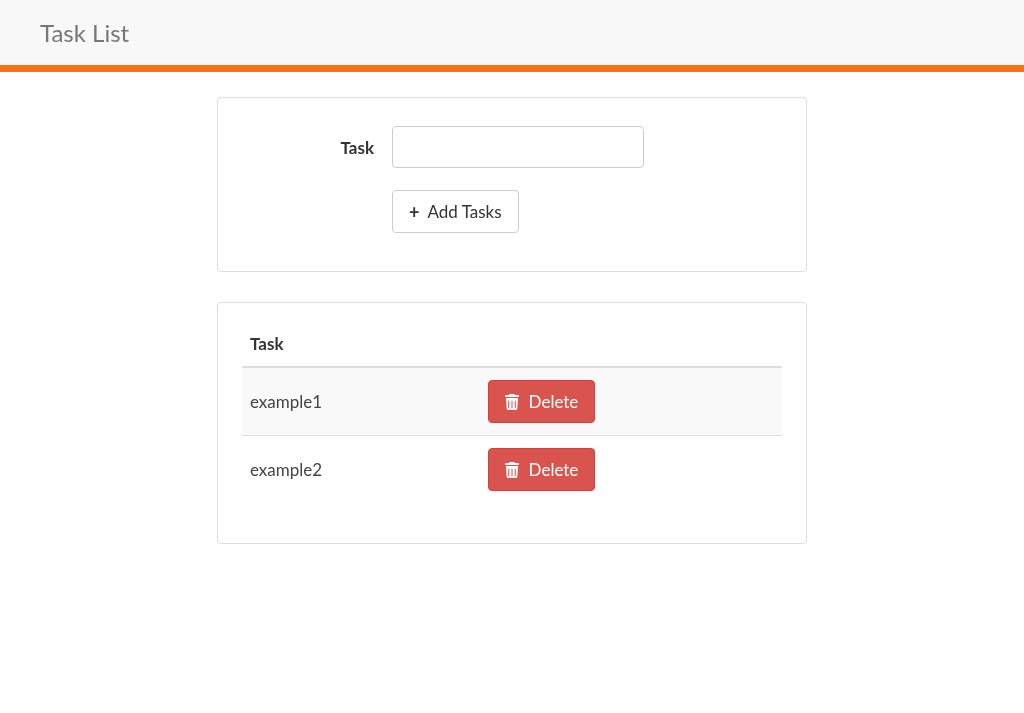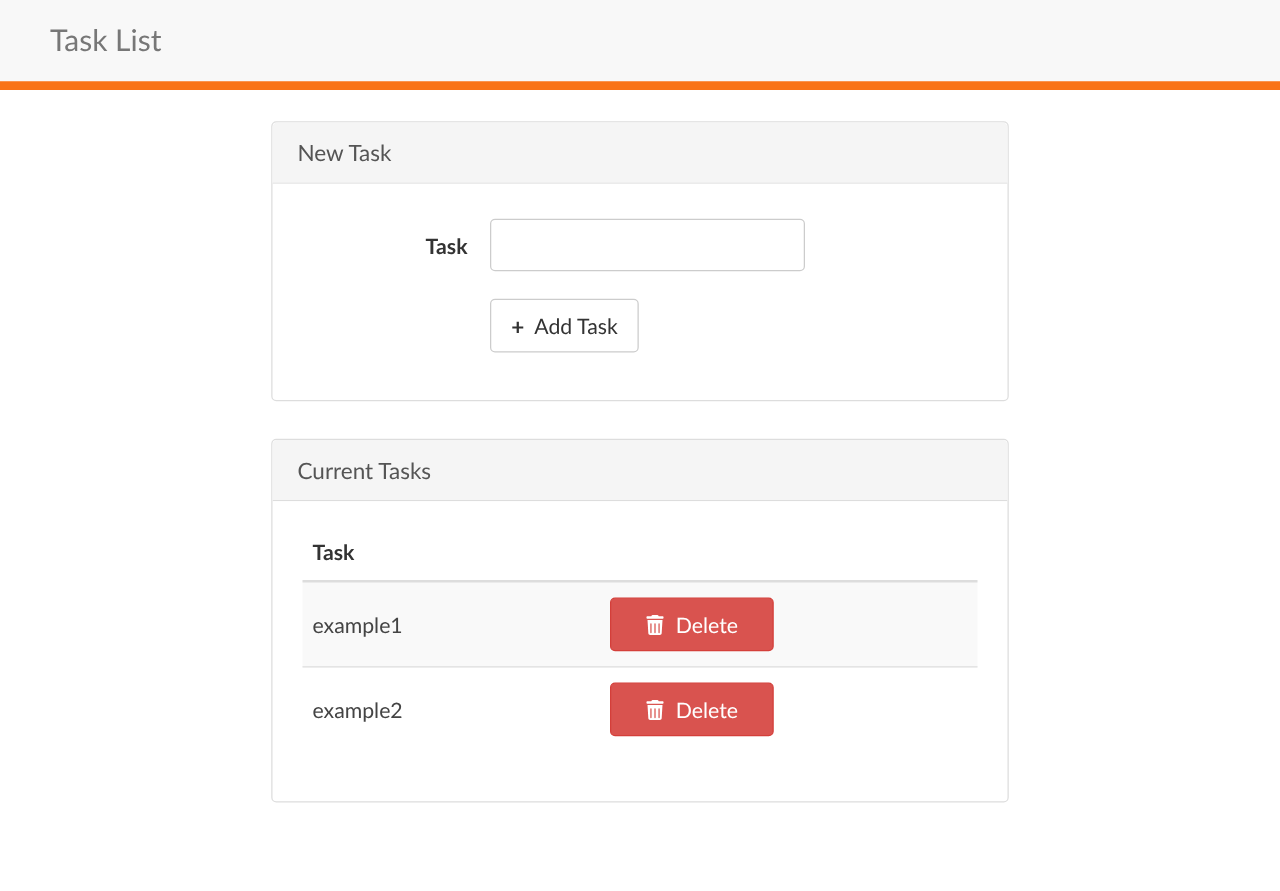--- a/index.html
+++ b/index.html
@@ -81,21 +81,21 @@
       background: #fff;
       color: #333;
       font-size: 17px;
       cursor: pointer;
       font-family: inherit;
     }
     .btn-danger {
       background: #d9534f;
       border-color: #d43f3a;
       color: #fff;
-      padding: 10px 28px;
+      padding: 10px 16px;
     }
     .btn .icon {
       margin-right: 8px;
     }
     .btn-danger .icon {
       margin-right: 10px;
     }
     table {
       width: 100%;
       border-collapse: collapse;
@@ -141,37 +141,35 @@
 </head>
 <body>
 
 <div class="navbar">
   <div class="navbar-brand">Task List</div>
 </div>
 
 <div class="container">
 
   <div class="panel">
-    <div class="panel-heading">New Task</div>
     <div class="panel-body">
       <div class="form-row">
         <label class="form-label">Task</label>
         <input type="text" class="form-input" value="" style="">
       </div>
       <div class="form-offset">
         <button class="btn">
           <span class="icon plus-icon">+</span>
-          <span>Add Task</span>
+          <span>Add Tasks</span>
         </button>
       </div>
     </div>
   </div>
 
   <div class="panel">
-    <div class="panel-heading">Current Tasks</div>
     <div class="panel-body table-body">
       <table>
         <thead>
           <tr>
             <th class="col-task">Task</th>
             <th></th>
           </tr>
         </thead>
         <tbody id="tasks-tbody">
             <tr>

